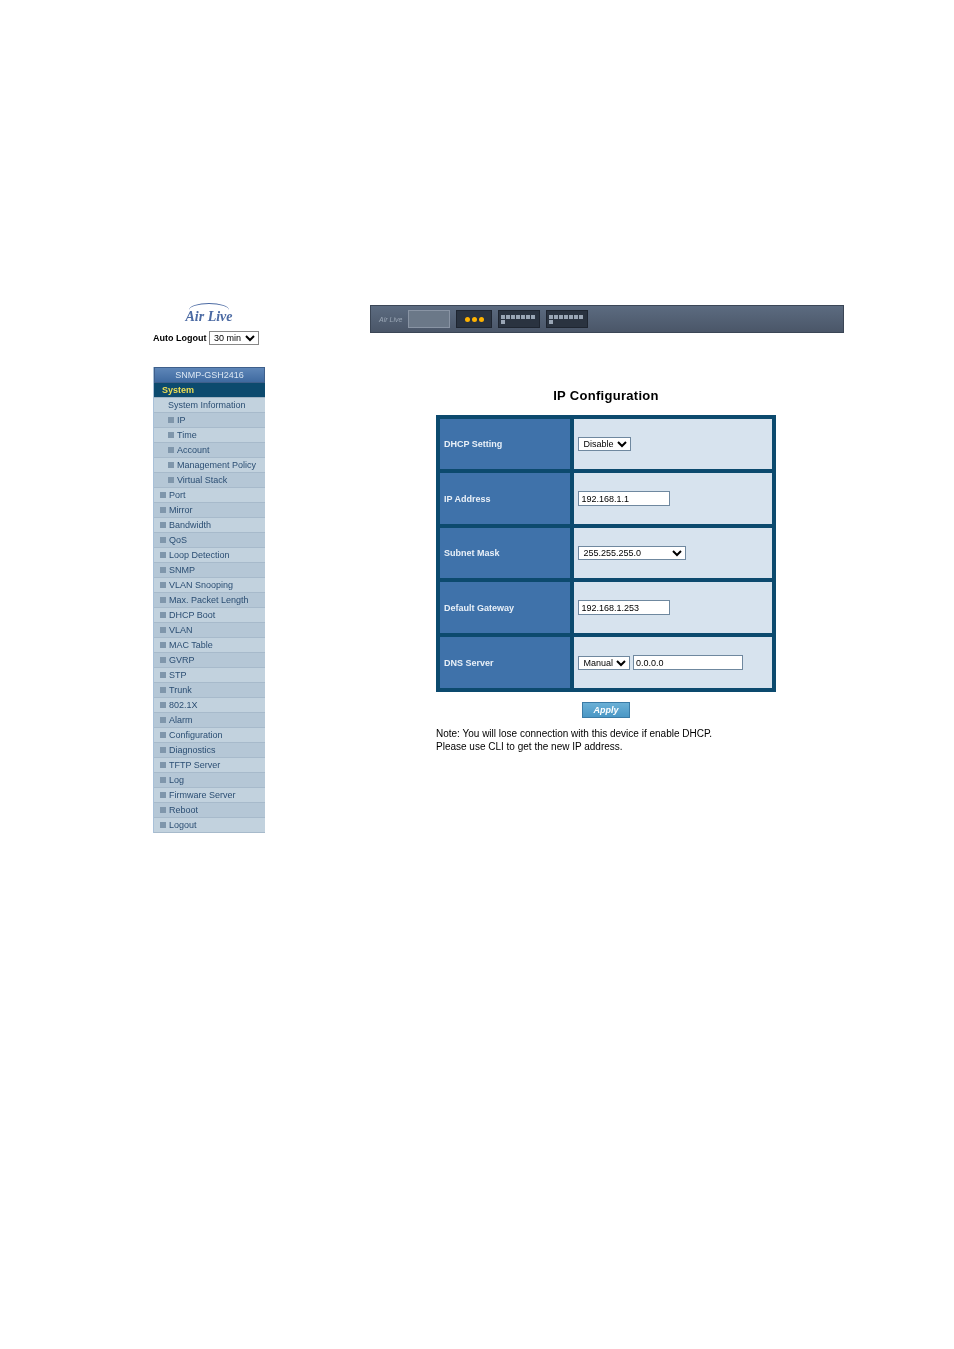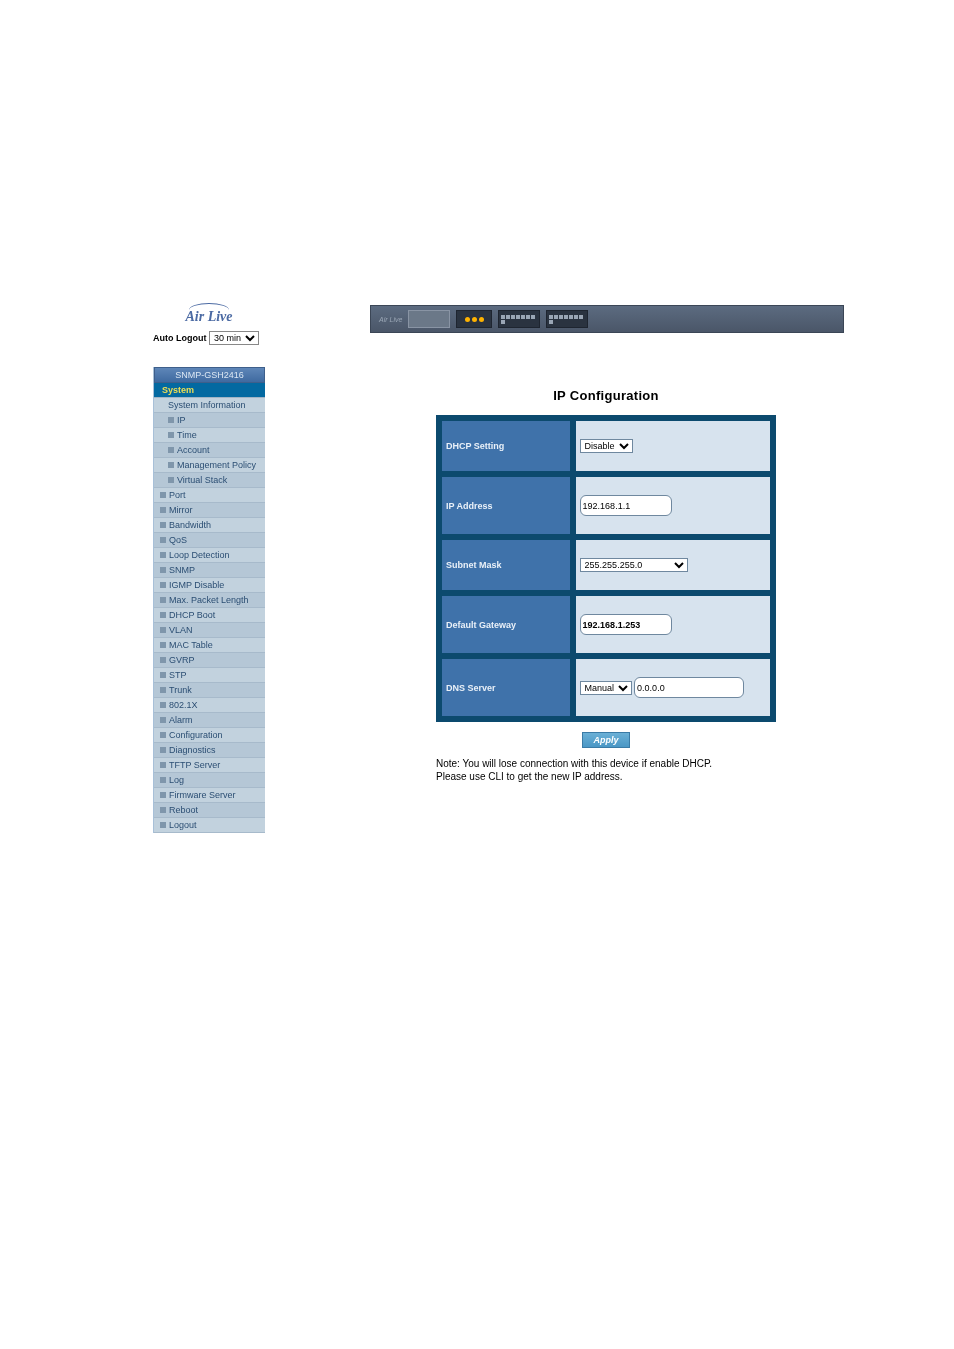--- a/index.html
+++ b/index.html
@@ -104,21 +104,21 @@
     }
     .nav .device-name {
       background: linear-gradient(#5e86b8, #3f6aa0);
       color: #dbe7f3;
       font-size: 9px;
       text-align: center;
       padding: 2px 0;
       border: 1px solid #3e5f8b;
     }
     .nav-group {
-      background: #0369a1;
+      background: #0c4a6e;
       color: #eede52;
       font-size: 9px;
       font-weight: bold;
       padding: 2px 4px 2px 8px;
       border-bottom: 1px solid #a0b4c5;
     }
     .nav-item {
       background: #b5c7d6;
       color: #2b4e73;
       font-size: 9px;
@@ -149,43 +149,42 @@
       text-align: center;
       margin-bottom: 12px;
       letter-spacing: 0.3px;
     }
     table.cfg {
       width: 100%;
       border-collapse: collapse;
       font-size: 9px;
     }
     table.cfg td {
-      border: 6px solid #0c4a6e;
+      border: 4px solid #0c4a6e;
       padding: 18px 4px;
       height: 16px;
     }
     table.cfg td.label {
       width: 40%;
       background: #3f72aa;
       color: #e9f0f8;
       font-weight: bold;
     }
     table.cfg td.value {
       background: #d7e3ee;
     }
     table.cfg select, table.cfg input[type=text] {
       font-size: 9px;
       font-family: Verdana, Arial, sans-serif;
       border: 1px solid #6f889f;
       background: #fff;
     }
     table.cfg input[type=text] {
       padding: 0 2px;
-      height: 21px;
-      border-radius: 6px;
+      height: 15px;
     }
     .apply-row {
       text-align: center;
       margin: 10px 0 10px;
     }
     .apply-btn {
       display: inline-block;
       background: linear-gradient(#6bb0d6, #4a97c5);
       color: #fff;
       font-size: 9px;
@@ -295,21 +294,21 @@
       <div class="nav-item alt">
           <span class="bullet"></span>
           <span>Loop Detection</span>
         </div>
       <div class="nav-item">
           <span class="bullet"></span>
           <span>SNMP</span>
         </div>
       <div class="nav-item alt">
           <span class="bullet"></span>
-          <span>IGMP Disable</span>
+          <span>VLAN Snooping</span>
         </div>
       <div class="nav-item">
           <span class="bullet"></span>
           <span>Max. Packet Length</span>
         </div>
       <div class="nav-item alt">
           <span class="bullet"></span>
           <span>DHCP Boot</span>
         </div>
       <div class="nav-item">
@@ -394,21 +393,21 @@
         <td class="label">Subnet Mask</td>
         <td class="value">
           <select style="width:108px">
             <option>255.255.255.0</option>
           </select>
         </td>
       </tr>
       <tr>
         <td class="label">Default Gateway</td>
         <td class="value">
-          <input type="text" style="width: 92px; font-weight: bold;" value="192.168.1.253">
+          <input type="text" style="width: 92px;" value="192.168.1.253">
         </td>
       </tr>
       <tr>
         <td class="label">DNS Server</td>
         <td class="value">
           <select>
             <option>Manual</option>
           </select>
           <input type="text" style="width: 110px;" value="0.0.0.0">
         </td>

